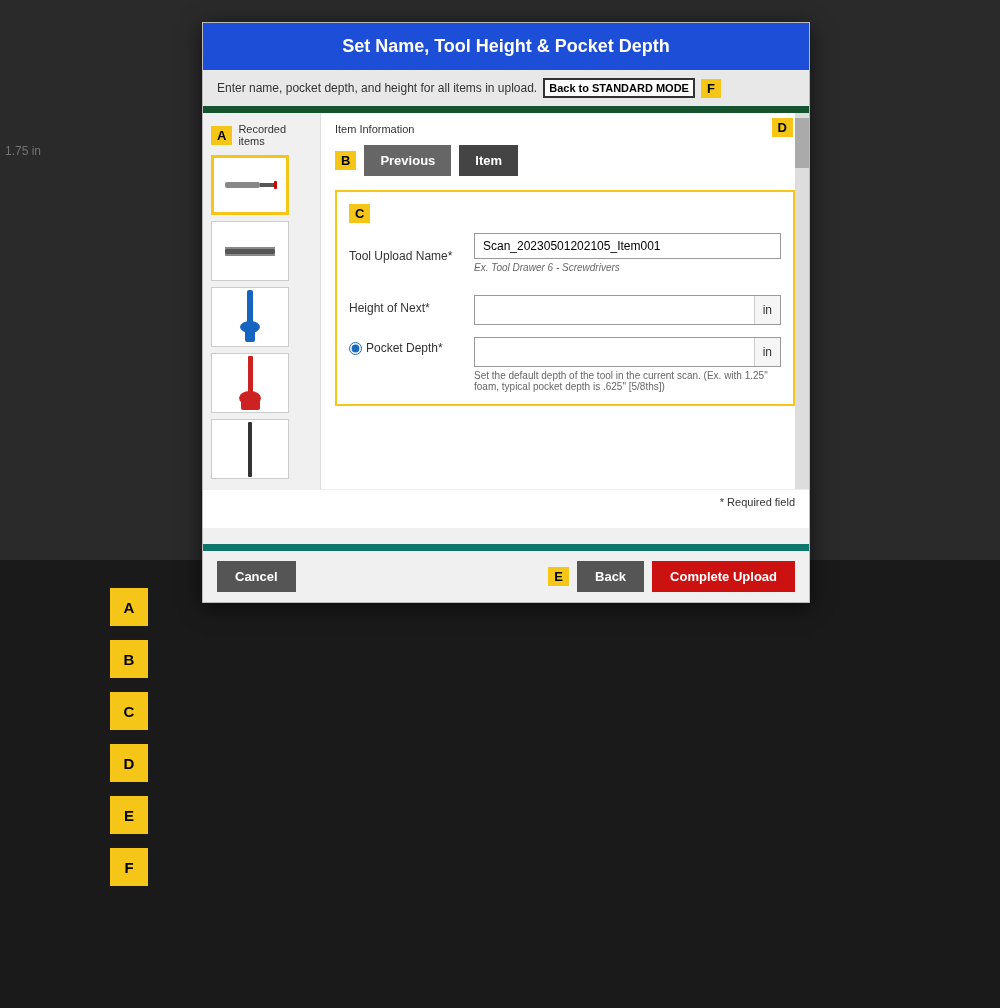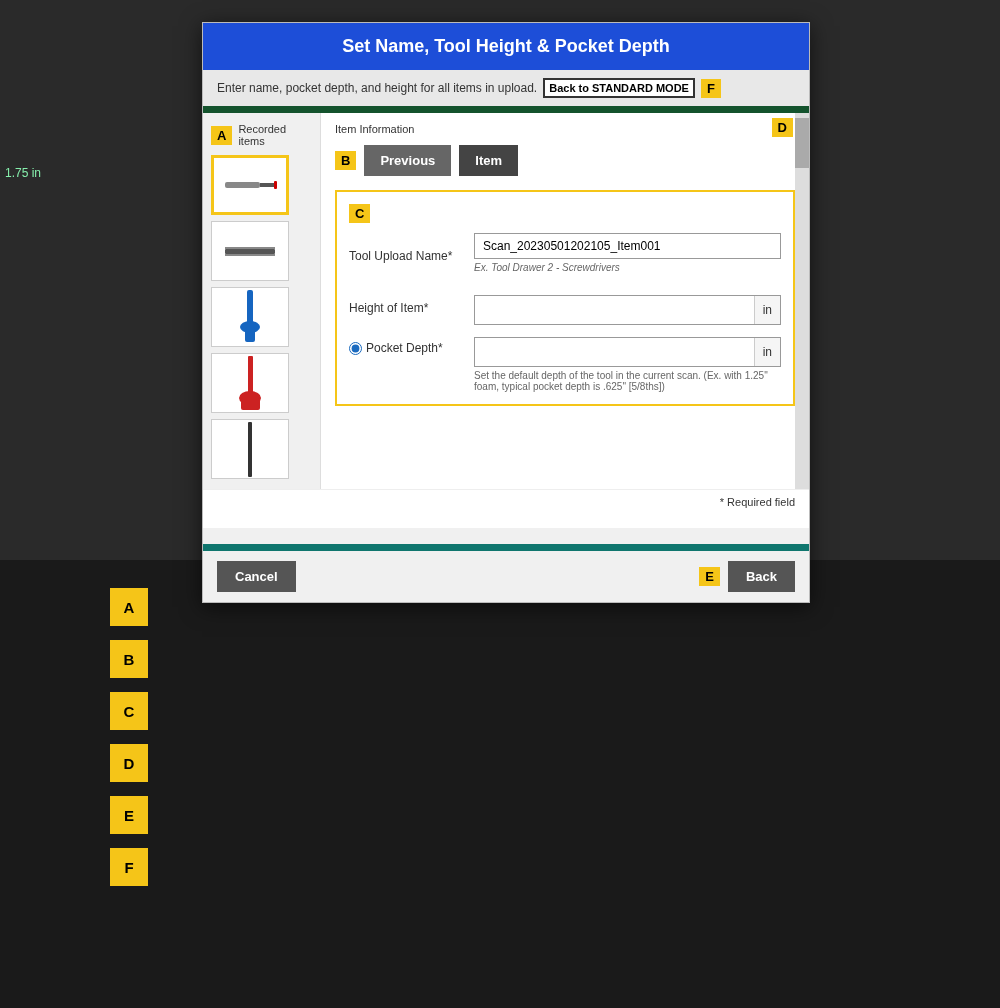--- a/index.html
+++ b/index.html
@@ -11,21 +11,21 @@
       position: relative;
       overflow: hidden;
     }
   </style>
 </head>
 <body>
 
 <div style="position:absolute; top:0; left:0; width:1000px; height:560px; background:#2a2a2a;"></div>
 <div style="position:absolute; top:560px; left:0; width:1000px; height:448px; background:#1a1a1a;"></div>
 
-<div style="position:absolute; top:166px; left:5px; color:#86efac; font-size:12px; font-family:Arial, sans-serif;">1.75 in</div>
+<div style="position:absolute; top:144px; left:5px; color:#737373; font-size:12px; font-family:Arial, sans-serif;">1.75 in</div>
 
 <div style="position:absolute; top:22px; left:202px; width:608px; background:#f0f0f0; border:1px solid #bbb; box-shadow:0 4px 20px rgba(0,0,0,0.6);">
 
   <div style="background:#1d4ed8; color:white; text-align:center; padding:13px 16px; font-size:18px; font-weight:bold; font-family:Arial, sans-serif;">Set Name, Tool Height &amp; Pocket Depth</div>
 
   <div style="background:#e8e8e8; padding:8px 14px; font-size:12px; color:#333; display:flex; align-items:center; gap:6px; border-bottom:7px solid #14532d; font-family:Arial, sans-serif;">
     <span>Enter name, pocket depth, and height for all items in upload.</span>
     <button style="background:white; border:2px solid #333; padding:2px 4px; font-size:11px; font-weight:bold; cursor:pointer;">Back to STANDARD MODE</button>
     <span style="background:#f5c518; color:black; font-weight:bold; font-size:13px; padding:2px 6px;">F</span>
   </div>
@@ -91,27 +91,27 @@
       </div>
 
       <div style="border:2px solid #f5c518; padding:12px; background:white; position:relative;">
         <span style="background:#f5c518; color:black; font-weight:bold; font-size:13px; padding:2px 6px; display:inline-block; margin-bottom:10px;">C</span>
 
         
         <div style="display:flex; align-items:center; gap:10px; margin-bottom:22px;">
           <label style="font-size:12px; color:#333; min-width:115px; padding-top:6px; font-family:Arial,sans-serif;">Tool Upload Name*</label>
           <div style="flex:1;">
             <input type="text" style="width: 100%; border: 1px solid rgb(153, 153, 153); padding: 5px 8px; font-size: 12px; background: white; font-family: Arial, sans-serif;" value="Scan_20230501202105_Item001">
-            <div style="font-size:10px; color:#666; margin-top:3px; font-style:italic; font-family:Arial,sans-serif;">Ex. Tool Drawer 2 - Screwdrivers</div>
+            <div style="font-size:10px; color:#666; margin-top:3px; font-style:italic; font-family:Arial,sans-serif;">Ex. Tool Drawer 6 - Screwdrivers</div>
           </div>
         </div>
 
         
         <div style="display:flex; align-items:flex-start; gap:10px; margin-bottom:12px;">
-          <label style="font-size:12px; color:#333; min-width:115px; padding-top:6px; font-family:Arial,sans-serif;">Height of Item*</label>
+          <label style="font-size:12px; color:#333; min-width:115px; padding-top:6px; font-family:Arial,sans-serif;">Height of Next*</label>
           <div style="flex:1;">
             <div style="display:flex; align-items:center; border:1px solid #999; background:white;">
               <input type="text" style="flex: 1 1 0%; border: none; padding: 5px 8px; font-size: 12px; outline: none; font-family: Arial, sans-serif;" value="">
               <span style="padding:0 8px; font-size:12px; color:#333; border-left:1px solid #ccc; background:#f5f5f5; line-height:28px;">in</span>
             </div>
           </div>
         </div>
 
         
         <div style="display:flex; align-items:flex-start; gap:10px;">
@@ -137,20 +137,21 @@
 
   </div>
 
   <div style="text-align:right; font-size:11px; color:#333; padding:6px 14px 20px; background:white; border-top:1px solid #eee; font-family:Arial,sans-serif;">* Required field</div>
 
   <div style="display:flex; justify-content:space-between; align-items:center; padding:10px 14px; background:#f0f0f0; border-top:7px solid #0f766e;margin-top:16px;">
     <button style="background:#555; color:white; border:none; padding:8px 18px; font-size:13px; font-weight:bold; cursor:pointer; font-family:Arial,sans-serif;">Cancel</button>
     <div style="display:flex; gap:8px; align-items:center;">
       <span style="background:#f5c518; color:black; font-weight:bold; font-size:13px; padding:2px 6px;">E</span>
       <button style="background:#555; color:white; border:none; padding:8px 18px; font-size:13px; font-weight:bold; cursor:pointer; font-family:Arial,sans-serif;">Back</button>
+      <button style="background:#cc1111; color:white; border:none; padding:8px 18px; font-size:13px; font-weight:bold; cursor:pointer; font-family:Arial,sans-serif;">Complete Upload</button>
     </div>
   </div>
 </div>
 
 <div style="position:absolute; top:588px; left:110px; display:flex; flex-direction:column; gap:14px;">
   <div style="width:38px; height:38px; background:#f5c518; display:flex; align-items:center; justify-content:center; font-weight:bold; font-size:15px; color:black; font-family:Arial,sans-serif;">A</div>
   <div style="width:38px; height:38px; background:#f5c518; display:flex; align-items:center; justify-content:center; font-weight:bold; font-size:15px; color:black; font-family:Arial,sans-serif;">B</div>
   <div style="width:38px; height:38px; background:#f5c518; display:flex; align-items:center; justify-content:center; font-weight:bold; font-size:15px; color:black; font-family:Arial,sans-serif;">C</div>
   <div style="width:38px; height:38px; background:#f5c518; display:flex; align-items:center; justify-content:center; font-weight:bold; font-size:15px; color:black; font-family:Arial,sans-serif;">D</div>
   <div style="width:38px; height:38px; background:#f5c518; display:flex; align-items:center; justify-content:center; font-weight:bold; font-size:15px; color:black; font-family:Arial,sans-serif;">E</div>

